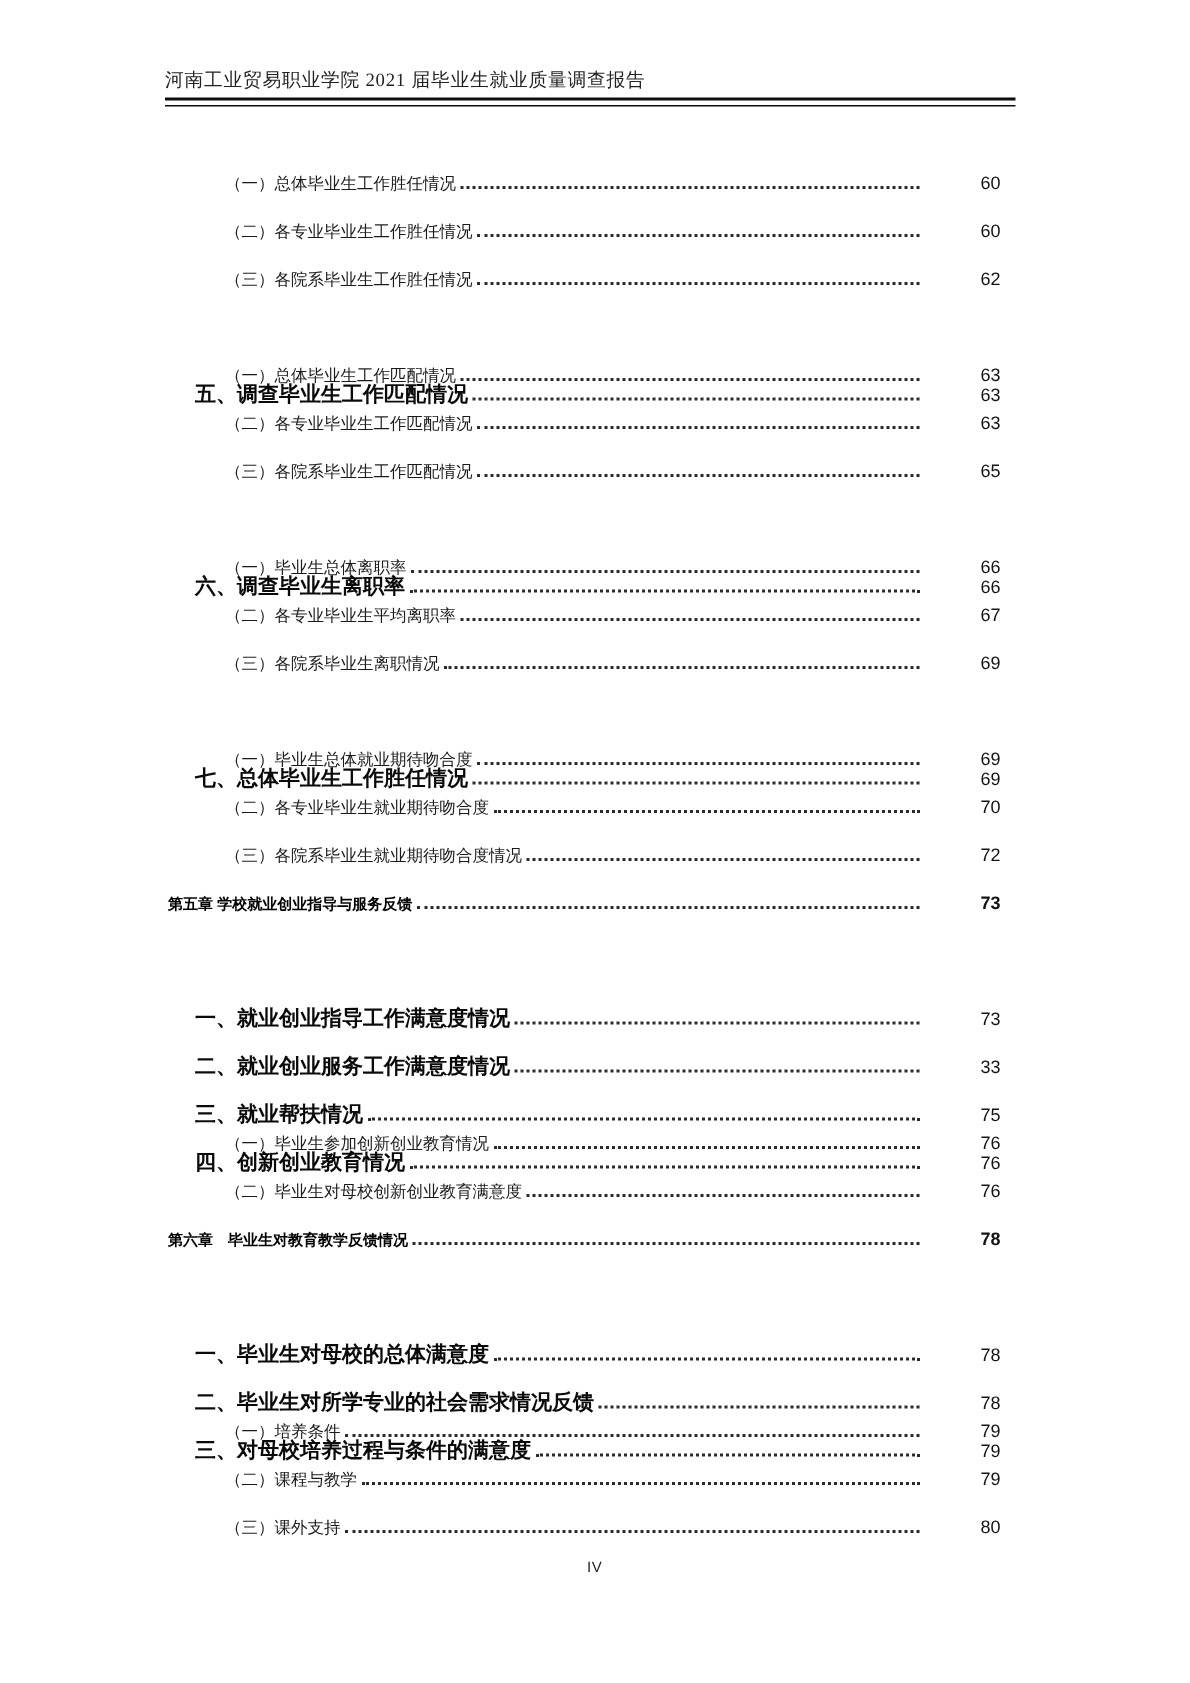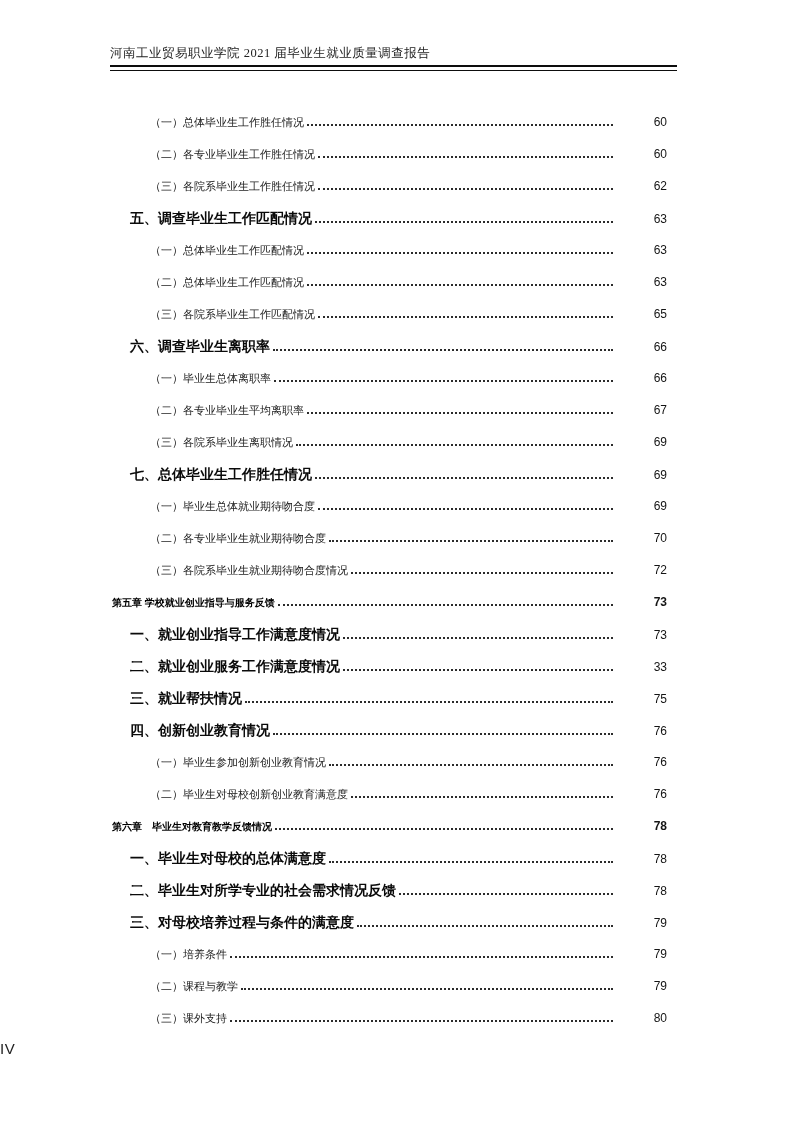--- a/index.html
+++ b/index.html
@@ -70,36 +70,38 @@
     font-size: 10px;
     color: #000;
   }
   .toc-row.chapter .toc-page { font-weight: 700; }
   .toc-row.section .toc-label {
     padding-left: 18px;
     font-family: "Liberation Sans", sans-serif;
     font-weight: 600;
     font-size: 14px;
     color: #0a0a0a;
+    margin-top: 44px;
   }
   .toc-row.sub .toc-label {
     padding-left: 38px;
     font-family: "Liberation Serif", serif;
     font-weight: 400;
     font-size: 11px;
     color: #1a1a1a;
   }
   
   .footer {
     position: absolute;
     top: 1040px;
     left: 0;
     width: 100%;
-    font-family: "Liberation Sans", sans-serif;
-    font-size: 15px;
+    text-align: center;
+    font-family: "Liberation Sans", sans-serif;
+    font-size: 10px;
     color: #222;
     letter-spacing: 0.5px;
   }
 </style>
 </head>
 <body>
 
 <div class="page">
 
   <div class="header">
@@ -127,21 +129,21 @@
         <span class="toc-label">五、调查毕业生工作匹配情况</span>
         <span class="toc-dots"></span>
         <span class="toc-page">63</span>
       </div>
       <div class="toc-row sub">
         <span class="toc-label">（一）总体毕业生工作匹配情况</span>
         <span class="toc-dots"></span>
         <span class="toc-page">63</span>
       </div>
       <div class="toc-row sub">
-        <span class="toc-label">（二）总体毕业生工作匹配情况</span>
+        <span class="toc-label">（二）各专业毕业生工作匹配情况</span>
         <span class="toc-dots"></span>
         <span class="toc-page">63</span>
       </div>
       <div class="toc-row sub">
         <span class="toc-label">（三）各院系毕业生工作匹配情况</span>
         <span class="toc-dots"></span>
         <span class="toc-page">65</span>
       </div>
       <div class="toc-row section">
         <span class="toc-label">六、调查毕业生离职率</span>

